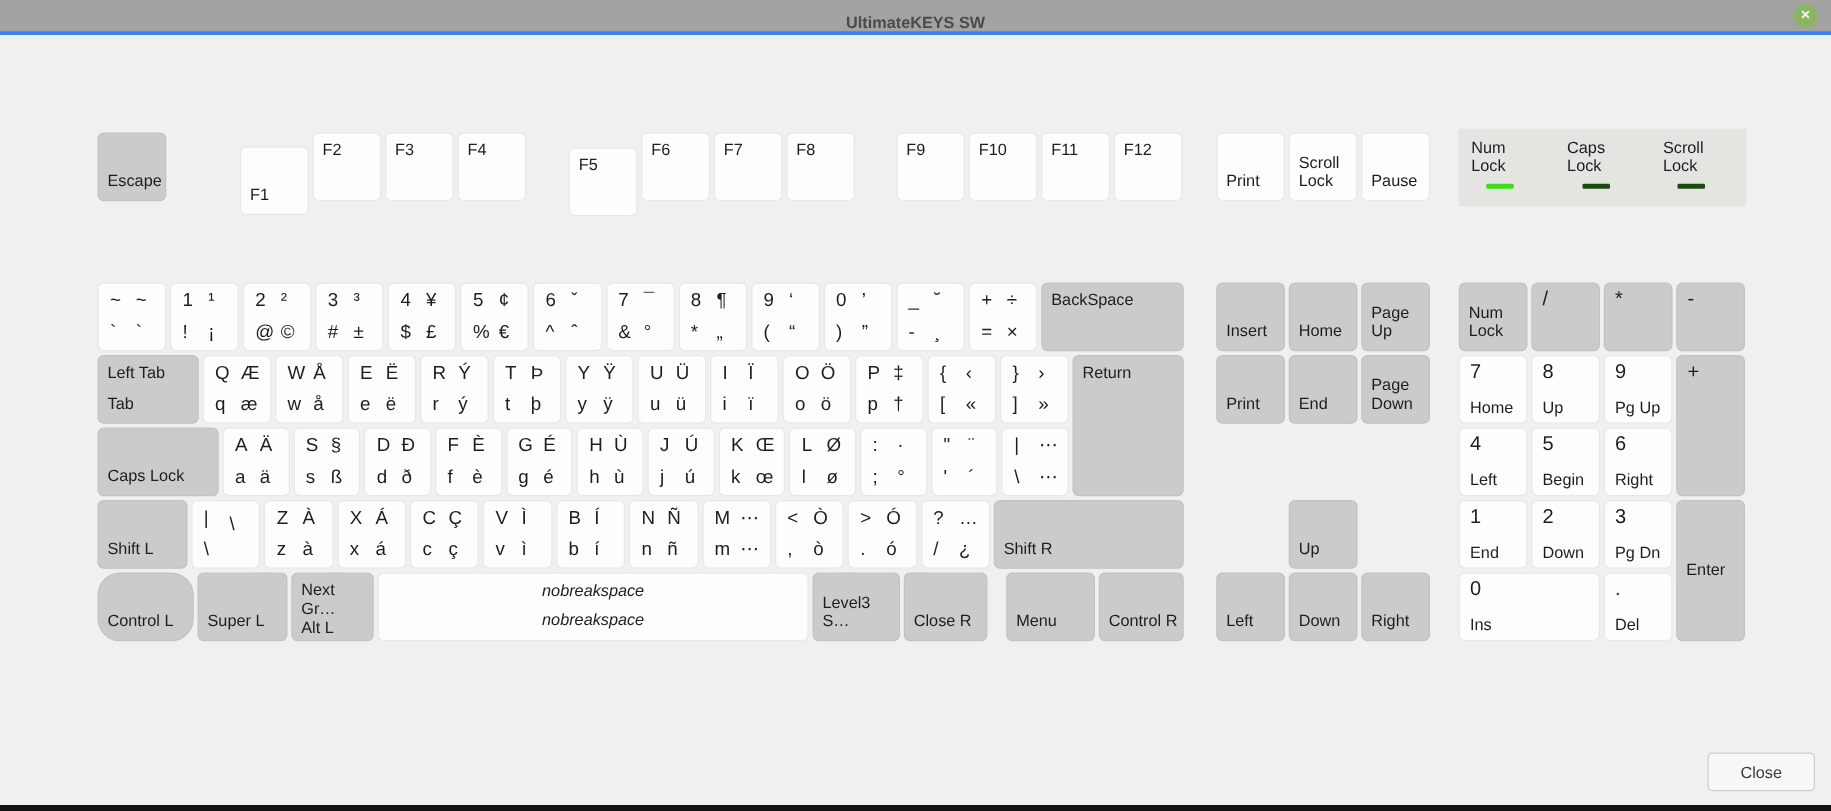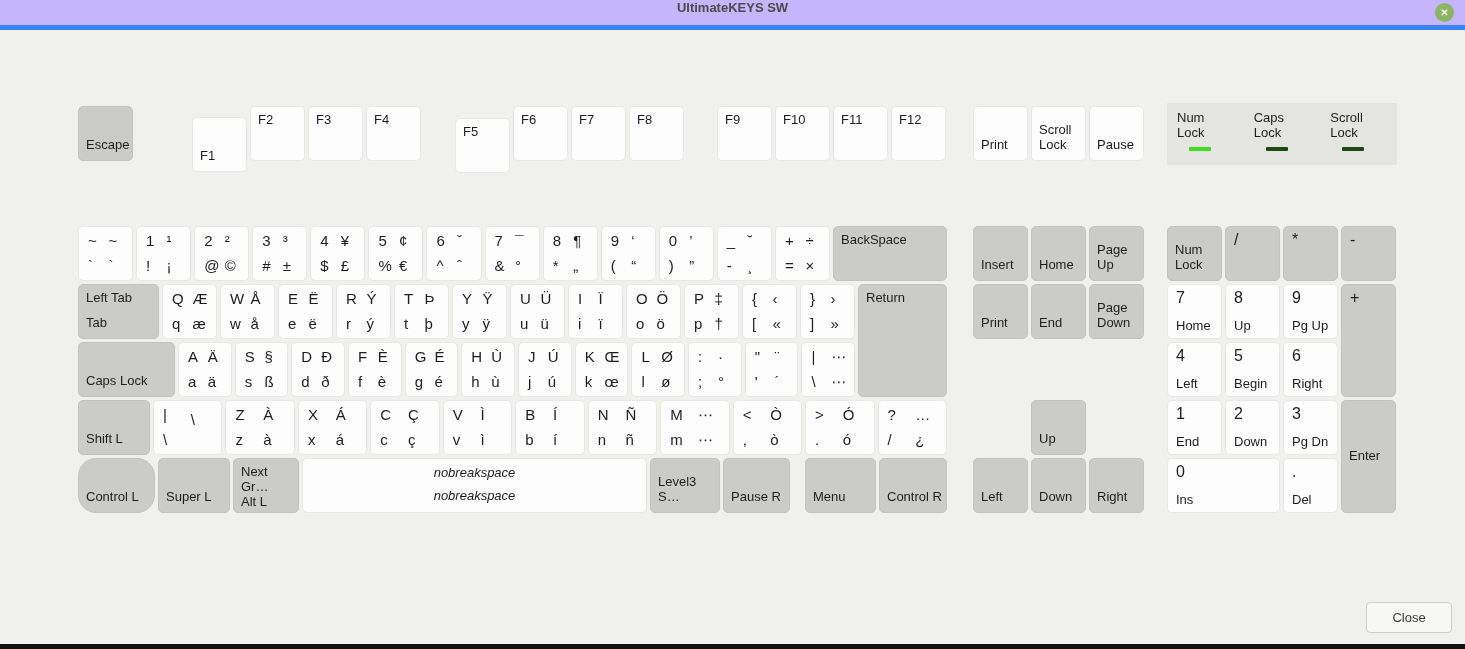--- a/index.html
+++ b/index.html
@@ -5,22 +5,22 @@
   html,body{margin:0;padding:0;}
   body{
     width:1465px;height:649px;position:relative;overflow:hidden;
     background:#f0f0ee;
     font-family:"Liberation Sans",sans-serif;
     color:#1d1d1d;
   }
   
   .titlebar{
     position:absolute;top:0;left:0;width:1465px;height:25px;
-    background:#c4b5fd;border-bottom:5px solid #3b82f6;
-    display:flex;align-items:flex-start;justify-content:center;
+    background:#a3a3a3;border-bottom:3px solid #3b82f6;
+    display:flex;align-items:flex-end;justify-content:center;
   }
   .title{font-size:13px;font-weight:bold;color:#4b4b4b;}
   .close-circle{
     position:absolute;right:11px;top:3px;width:19px;height:19px;border-radius:50%;
     background:#8cb563;display:flex;align-items:center;justify-content:center;cursor:pointer;
   }
   .close-circle span{color:#f2f6ee;font-size:10px;font-weight:bold;line-height:1;}
   
   .key{
     box-sizing:border-box;border-radius:5px;height:55px;position:relative;
@@ -451,41 +451,44 @@
         <span class="c p-tr">Ó</span>
         <span class="c p-bl">.</span>
         <span class="c p-br">ó</span>
       </div>
       <div class="key white t-char" style="flex: 1 1 0px;">
         <span class="c p-tl">?</span>
         <span class="c p-tr">…</span>
         <span class="c p-bl">/</span>
         <span class="c p-br">¿</span>
       </div>
+      <div class="key gray t-mod a-bottom" style="flex: 0 0 152px;">
+        <span class="modline">Shift R</span>
+      </div>
     </div>
     <div class="krow" style="top: 232px; width: 869px;">
       <div class="key gray t-mod a-bottom" style="flex: 0 0 77px; border-radius: 18px;">
         <span class="modline">Control L</span>
       </div>
       <div class="key gray t-mod a-bottom" style="flex: 0 0 72px;">
         <span class="modline">Super L</span>
       </div>
       <div class="key gray t-mod two" style="flex: 0 0 66px;">
         <span class="modline">Next Gr…</span>
         <span class="modline">Alt L</span>
       </div>
       <div class="key white t-space" style="flex: 1 1 0px; font-style: italic;">
         <span>nobreakspace</span>
         <span>nobreakspace</span>
       </div>
       <div class="key gray t-mod a-bottom" style="flex: 0 0 70px;">
         <span class="modline">Level3 S…</span>
       </div>
       <div class="key gray t-mod a-bottom" style="flex: 0 0 67px;">
-        <span class="modline">Pause R</span>
+        <span class="modline">Close R</span>
       </div>
       <div class="key gray t-mod a-bottom" style="flex: 0 0 71px; margin-left: 12px;">
         <span class="modline">Menu</span>
       </div>
       <div class="key gray t-mod a-bottom" style="flex: 0 0 68px;">
         <span class="modline">Control R</span>
       </div>
     </div>
     <div class="key gray t-mod a-top" style="position: absolute; left: 780px; top: 58px; width: 89px; height: 113px;">
       <span class="modline">Return</span>

